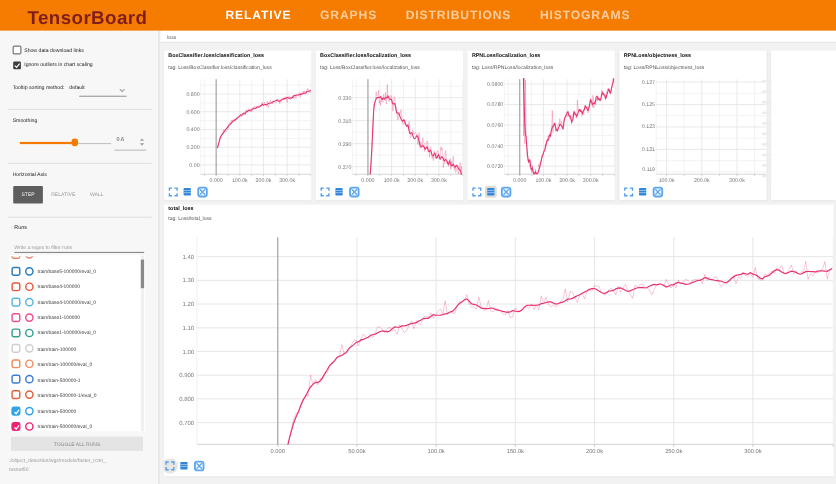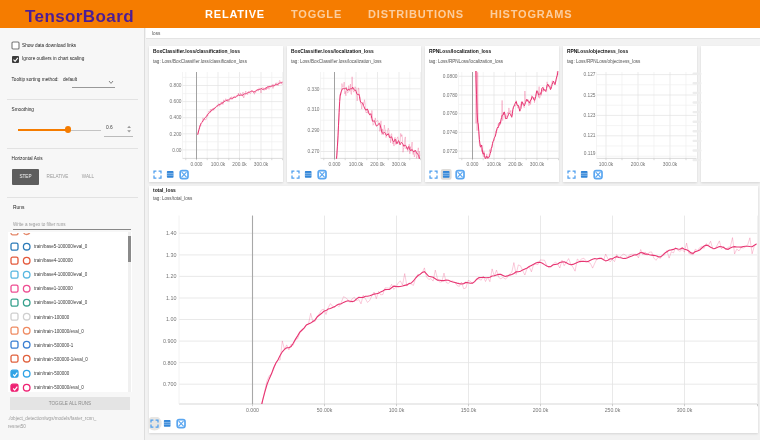--- a/index.html
+++ b/index.html
@@ -1,22 +1,22 @@
 <!DOCTYPE html>
 <html><head><meta charset="utf-8"><style>
 *{margin:0;padding:0;box-sizing:border-box}
 html,body{width:760px;height:440px;overflow:hidden;font-family:"Liberation Sans",sans-serif;background:#f2f2f2}
 .abs{position:absolute}
 </style></head>
 <body>
 
 <div class="abs" style="left:0;top:0;width:760px;height:28px;background:#f57c00">
-  <div class="abs" style="left:25px;top:7px;font-size:17px;font-weight:bold;color:#4c1d95;letter-spacing:0.4px">TensorBoard</div>
+  <div class="abs" style="left:25px;top:7px;font-size:17px;font-weight:bold;color:#7f1d1d;letter-spacing:0.4px">TensorBoard</div>
   <div class="abs" style="left:192px;top:8px;font-size:11px;font-weight:bold;letter-spacing:0.8px;color:rgba(255,255,255,0.62)">
-    <span style="padding:0 13px;color:#fff">RELATIVE</span><span style="padding:0 13px">TOGGLE</span><span style="padding:0 13px">DISTRIBUTIONS</span><span style="padding:0 13px">HISTOGRAMS</span>
+    <span style="padding:0 13px;color:#fff">RELATIVE</span><span style="padding:0 13px">GRAPHS</span><span style="padding:0 13px">DISTRIBUTIONS</span><span style="padding:0 13px">HISTOGRAMS</span>
   </div>
 </div>
 
 <div class="abs" style="left:0;top:28px;width:145px;height:412px;background:#f7f7f7;border-right:1px solid #ddd">
   <svg width="10" height="10" viewBox="0 0 10 10" class="abs" style="left:11px;top:13px">
     <rect x="1" y="1" width="7" height="7" rx="1" fill="#fff" stroke="#777" stroke-width="1.1"></rect>
   </svg>
   <div class="abs" style="left:22px;top:14.5px;font-size:4.7px;color:#222;white-space:nowrap">Show data download links</div>
   <svg width="10" height="10" viewBox="0 0 10 10" class="abs" style="left:11px;top:26.5px">
     <rect x="1" y="1" width="7" height="7" rx="1" fill="#3c3c3c"></rect>

